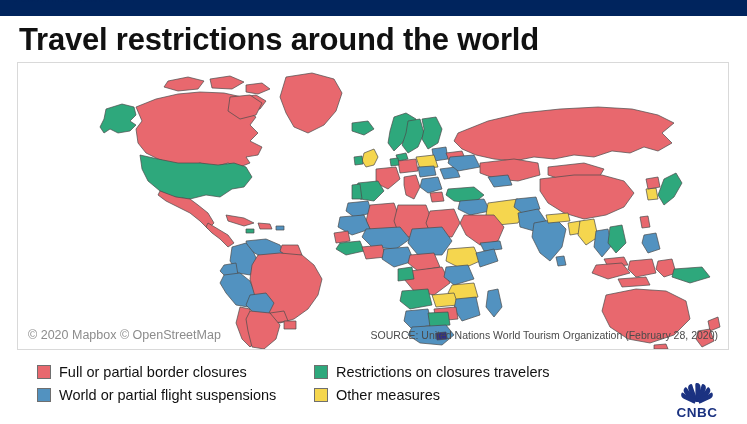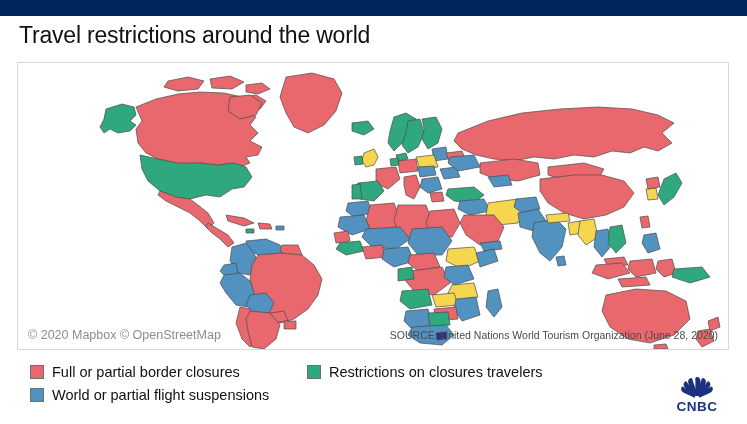--- a/index.html
+++ b/index.html
@@ -39,22 +39,22 @@
     left: 0; top: 13px;
     width: 747px; height: 3px;
     background: #00245d;
   }
 
   
   #page-title {
     position: absolute;
     left: 19px;
     top: 22px;
-    font-size: 23px;
-    font-weight: normal;
+    font-size: 31px;
+    font-weight: bold;
     color: #111111;
     letter-spacing: -0.2px;
     white-space: nowrap;
   }
 
   
   #map-frame {
     position: absolute;
     left: 17px;
     top: 62px;
@@ -80,21 +80,21 @@
     right: 10px;
     bottom: 8px;
     font-size: 10.5px;
     color: #4a4a4a;
     white-space: nowrap;
   }
 
   
   #legend {
     position: absolute;
-    left: 30px;
+    left: 37px;
     top: 360px;
     width: 560px;
   }
   .legend-row { display: flex; align-items: center; height: 23px; }
   .legend-item { display: flex; align-items: center; }
   .legend-item.col1 { width: 277px; }
   .legend-swatch {
     width: 14px; height: 14px;
     border: 1px solid #6f6f6f;
     box-sizing: border-box;
@@ -104,21 +104,21 @@
   .legend-label {
     font-size: 14.5px;
     color: #111111;
     white-space: nowrap;
   }
 
   
   #cnbc-logo {
     position: absolute;
     right: 14px;
-    bottom: 10px;
+    bottom: 4px;
     width: 72px;
     height: 40px;
   }
   #cnbc-logo svg { display: block; }
 </style>
 </head>
 <body>
 
 <div id="dashboard-bar">
   <div class="bar-label">Dashboard 1</div>
@@ -250,39 +250,43 @@
 
       <path fill="#2EA87C" d="M656,206 L684,204 L692,214 L672,220 L654,214 Z"></path>
       <path fill="#E8686E" d="M588,232 L618,226 L648,228 L668,238 L672,256 L656,272 L632,280 L610,276 L592,264 L584,248 Z"></path>
       <path fill="#E8686E" d="M636,282 L648,281 L650,286 L636,286 Z"></path>
       <path fill="#E8686E" d="M690,258 L700,254 L702,264 L692,268 Z"></path>
       <path fill="#E8686E" d="M680,268 L692,266 L696,278 L684,284 L678,276 Z"></path>
     </g>
   </svg>
 
   <div id="mapbox-attribution">© 2020 Mapbox © OpenStreetMap</div>
-  <div id="source-note">SOURCE: United Nations World Tourism Organization (June 28, 2020)</div>
+  <div id="source-note">SOURCE: United Nations World Tourism Organization (February 28, 2020)</div>
 </div>
 
 <div id="legend">
   <div class="legend-row">
     <div class="legend-item col1">
       <span class="legend-swatch" style="background:#E8686E"></span>
       <span class="legend-label">Full or partial border closures</span>
     </div>
     <div class="legend-item">
       <span class="legend-swatch" style="background:#2EA87C"></span>
       <span class="legend-label">Restrictions on closures travelers</span>
     </div>
   </div>
   <div class="legend-row">
     <div class="legend-item col1">
       <span class="legend-swatch" style="background:#5292C0"></span>
       <span class="legend-label">World or partial flight suspensions</span>
     </div>
+    <div class="legend-item">
+      <span class="legend-swatch" style="background:#F5D64E"></span>
+      <span class="legend-label">Other measures</span>
+    </div>
   </div>
 </div>
 
 <div id="cnbc-logo">
   <svg width="72" height="40" viewBox="0 0 72 40">
     <g fill="#1B3281">
       <path d="M36,3 C38.2,3 39.6,5 39.6,7.6 L39.6,22 L34.4,22 L34.4,7.6 C34.4,5 33.8,3 36,3 Z"></path>
       <path d="M42.6,4.2 C44.6,5 45.4,7.2 44.6,9.6 L40.2,21.8 L35.4,20.2 L39.8,8 C40.6,5.6 40.6,3.4 42.6,4.2 Z"></path>
       <path d="M48.2,7.8 C49.8,9.2 49.8,11.6 48.2,13.6 L40.4,22.6 L36.6,19.4 L44.4,10.4 C46,8.4 46.6,6.4 48.2,7.8 Z"></path>
       <path d="M51.6,13.4 C52.4,15.4 51.4,17.6 49.2,18.8 L38.4,23.8 L36.4,19.4 L47.2,14.4 C49.4,13.2 50.8,11.4 51.6,13.4 Z"></path>

